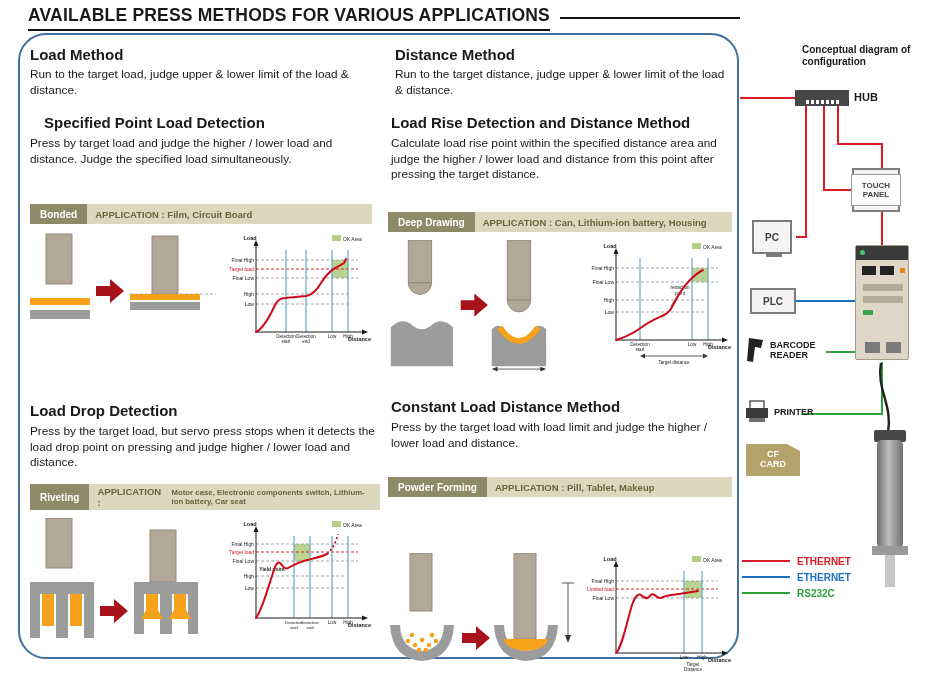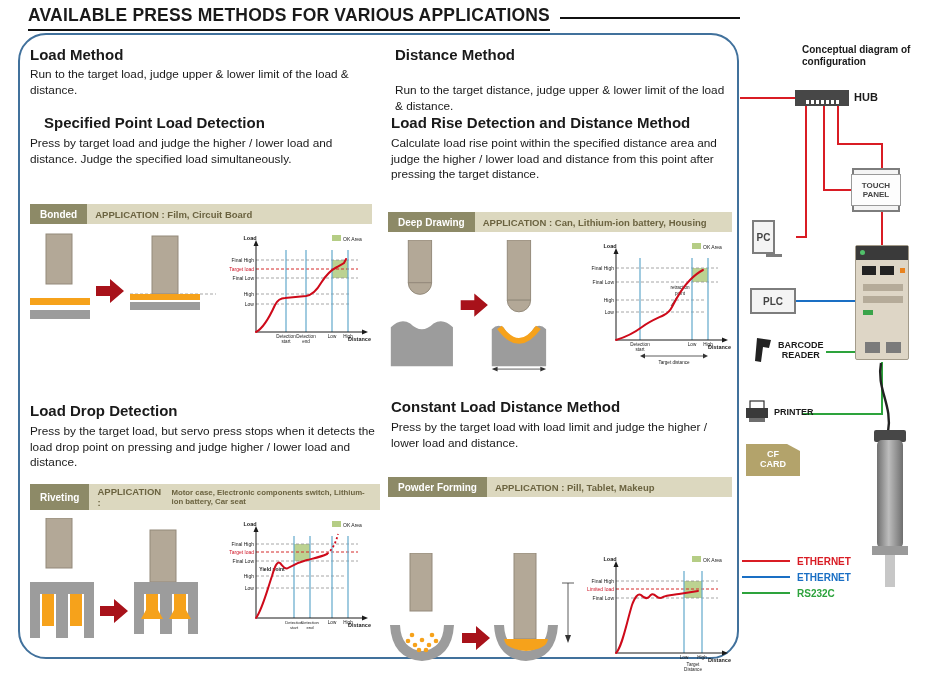--- a/index.html
+++ b/index.html
@@ -52,25 +52,25 @@
   .cfg-title { left:32px; top:4px; width:150px; font-size:10px; font-weight:bold; line-height:1.18;margin-left:30px; }
   .hub-box { left:55px; top:50px; width:54px; height:16px; background:#474747;
              display:flex; align-items:flex-end; justify-content:center; gap:2px; padding-bottom:2px; }
   .hub-box span { width:3px; height:4px; background:#fff; display:block; }
   .hub-label { left:114px; top:51px; font-size:11px; font-weight:bold; }
   .device-box { border:2px solid #7d7d7d; background:#f4f4f4; display:flex; flex-direction:column;
                 align-items:center; justify-content:center; color:#444; font-weight:bold; text-align:center; }
   .tp { left:112px; top:128px; width:48px; height:44px; font-size:8px; }
   .tp .inner { border:1px solid #9a9a9a; width:50px; height:32px; display:flex; flex-direction:column;
                align-items:center; justify-content:center; background:#fdfdfd; }
-  .pc { left:12px; top:180px; width:23px; height:34px; font-size:10px; }
+  .pc { left:12px; top:180px; width:40px; height:34px; font-size:10px; }
   .pc-stand { left:26px; top:214px; width:16px; height:3px; background:#7d7d7d; }
   .plc { left:10px; top:248px; width:46px; height:26px; font-size:10px; }
   .dev-row { display:flex; align-items:center; gap:4px; }
-  .barcode { left:14px; top:296px;text-align:center; }
+  .barcode { left:6px; top:296px; }
   .printer { left:4px; top:360px; }
   .dev-label { font-size:9px; font-weight:bold; line-height:1.15; }
   .cf { left:6px; top:404px; width:54px; height:32px; background:#b3a36b; color:#fff;
         font-size:9px; font-weight:bold; display:flex; flex-direction:column; align-items:center;
         justify-content:center; line-height:1.1;
         clip-path:polygon(0 0,76% 0,100% 22%,100% 100%,0 100%); }
   .controller { left:115px; top:205px; width:54px; height:115px; background:#ded6c6;
                 border:1px solid #a39b8a; border-radius:2px; }
   .ctl-band { left:0; top:0; width:100%; height:14px; background:#3a3a3a; }
   .ctl-led  { left:4px; top:4px; width:5px; height:5px; background:#51c06a; border-radius:50%; }
@@ -221,21 +221,21 @@
         <text class="gx-s" x="90" y="111">end</text>
         <text class="gx" x="112" y="106">Low</text>
         <text class="gx" x="128" y="106">High</text>
         <text class="gtitle" x="30" y="8" text-anchor="middle">Load</text>
         <text class="gtitle" x="151" y="109" text-anchor="end">Distance</text>
       </svg>
     </div>
   </div>
 
   <div class="abs h2" style="left:395px; top:46px;">Distance Method</div>
-  <div class="abs desc" style="left:395px; top:83px; width:330px;">Run to the target distance, judge upper &amp; lower limit of the load &amp; distance.</div>
+  <div class="abs desc" style="left:395px; top:67px; width:330px;">Run to the target distance, judge upper &amp; lower limit of the load &amp; distance.</div>
 
   <div class="abs h2" style="left:391px; top:114px;">Load Rise Detection and Distance Method</div>
   <div class="abs desc" style="left:391px; top:136px; width:338px;">Calculate load rise point within the specified distance area and judge the higher / lower load and distance from this point after pressing the target distance.</div>
 
   <div class="abs panel" style="left:388px; top:212px; width:344px;">
     <div class="panel-head">
       <div class="badge">Deep Drawing</div>
       <div class="app-bar">APPLICATION : Can, Lithium-ion battery, Housing</div>
     </div>
     <div class="panel-body">

